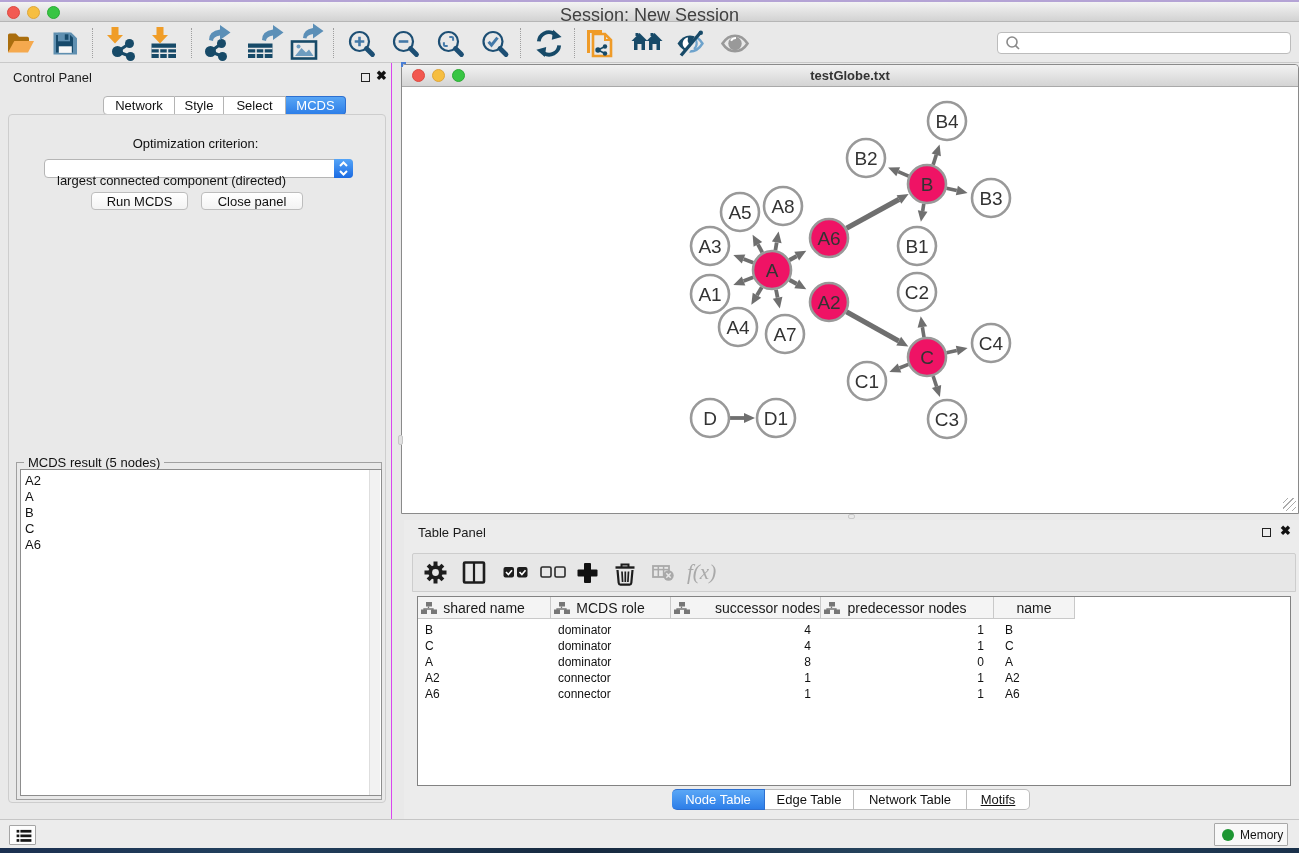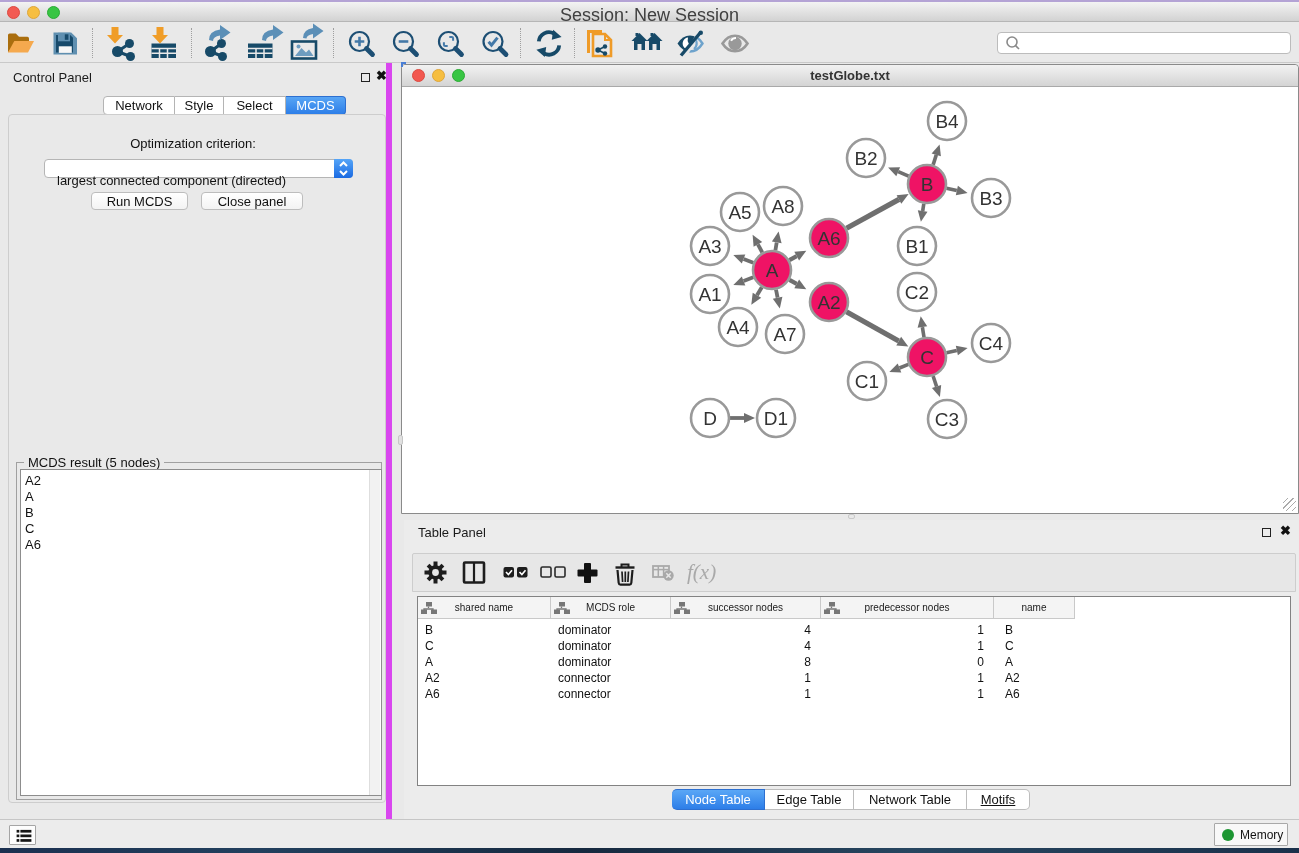--- a/index.html
+++ b/index.html
@@ -14,21 +14,21 @@
   #titlebar .t1 { left:7px;  background:#f25a52; border:1px solid #dc4a41; }
   #titlebar .t2 { left:27px; background:#f6be40; border:1px solid #dfa63a; }
   #titlebar .t3 { left:47px; background:#38c543; border:1px solid #2bab35; }
   #titlebar .ttl { position:absolute; width:100%; text-align:center; top:3px; font-size:18px; color:#404040; }
   
   #toolbar { left:0; top:22px; width:1299px; height:41px; background:#e9e9e9; border-bottom:1px solid #c9c9c9; }
   .sep { position:absolute; top:6px; height:30px; width:0; border-left:1px dotted #9f9f9f; }
   #search { position:absolute; left:997px; top:10px; width:294px; height:22px; background:#fff;
     border:1px solid #bcbcbc; border-radius:4px; }
   
-  #cpanel { left:0; top:63px; width:392px; height:757px; background:#e9e9e9; border-right:6px solid #d946ef; }
+  #cpanel { left:0; top:63px; width:392px; height:757px; background:#e9e9e9; border-right:1px solid #d946ef; }
   #cpanel .hdr { position:absolute; left:13px; top:7px; font-size:13px; color:#1b1b1b; }
   .wbtn-sq { position:absolute; top:10px; width:9px; height:9px; border:1.5px solid #222; }
   .wbtn-x { position:absolute; top:5px; font-size:13px; font-weight:bold; color:#111; }
   .tabs { position:absolute; display:flex; height:19px; font-size:13px; }
   .tab { border:1px solid #b4b4b4; border-left:none; background:#fff; color:#111;
     display:flex; align-items:center; justify-content:center; }
   .tab.first { border-left:1px solid #b4b4b4; border-radius:4px 0 0 4px;margin-left:24px; }
   .tab.sel { background:linear-gradient(#57a5f5,#2d7ee8); color:#fff; border-color:#2d6fd0; border-radius:0 4px 4px 0; }
   #cpbox { position:absolute; left:8px; top:51px; width:378px; height:689px; border:1px solid #cdcdcd; border-radius:4px; }
   #optlbl { position:absolute; left:0; top:73px; width:100%; text-align:center; font-size:13px; color:#111; }
@@ -67,21 +67,21 @@
   #grip { position:absolute; right:2px; bottom:2px; width:13px; height:13px;
     background:repeating-linear-gradient(135deg, transparent 0 3px, #ababab 3px 4px); }
   .splith { position:absolute; background:#dcdcdc; border:1px solid #a8a8a8; }
   
   #tpanel { left:404px; top:520px; width:895px; height:299px; background:#ececec; }
   #tpanel .hdr { position:absolute; left:14px; top:5px; font-size:13px; color:#1b1b1b; }
   #ttoolbar { position:absolute; left:8px; top:33px; width:884px; height:39px; background:#e7e7e7;
     border:1px solid #cdcdcd; border-radius:2px 2px 0 0; }
   #ttable { position:absolute; left:13px; top:76px; width:874px; height:190px; background:#fff; border:1px solid #828282; }
   .thead { position:absolute; left:0; top:0; height:22px; background:#f4f4f4; border-bottom:1px solid #c9c9c9;
-    font-size:10px; color:#1a1a1a; }
+    font-size:14px; color:#1a1a1a; }
   .thcell { position:absolute; top:0; height:22px; border-right:1px solid #c9c9c9; text-align:center; line-height:22px; }
   .trow { position:absolute; font-size:12px; color:#111; height:16px; line-height:16px; }
   .num { position:absolute; text-align:right; }
   
   .btabs { position:absolute; left:268px; top:269px; display:flex; height:21px; font-size:13px; }
   .btab { border:1px solid #bdbdbd; border-left:none; background:#fff; color:#111;
     display:flex; align-items:center; justify-content:center; }
   .btab.sel { background:linear-gradient(#5aa7f6,#2d7ee8); color:#fff; border-color:#2d6fd0; border-radius:5px 0 0 5px; }
   .btab.last { border-radius:0 5px 5px 0;text-decoration:underline; }
 </style>
@@ -421,21 +421,21 @@
         <path d="M13.3 7.3 l4.4 4.4 M17.7 7.3 l-4.4 4.4" stroke="#e7e7e7" stroke-width="1.5"></path>
       </g>
 
       <text x="274" y="25" font-family="Liberation Serif, serif" font-style="italic" font-size="21" fill="#a9a9a9">f(x)</text>
     </svg>
   </div>
   <div id="ttable">
     <div class="thead" style="width:657px;">
       <div class="thcell" style="left:0; width:133px;">shared name</div>
       <div class="thcell" style="left:133px; width:120px;">MCDS role</div>
-      <div class="thcell" style="left:253px; width:150px;">successor nodes</div>
+      <div class="thcell" style="left:253px; width:150px;text-align:right;">successor nodes</div>
       <div class="thcell" style="left:403px; width:173px;">predecessor nodes</div>
       <div class="thcell" style="left:576px; width:81px;">name</div>
     </div>
     <svg class="hicons" width="874" height="22" style="position:absolute;left:0;top:0;" xmlns="http://www.w3.org/2000/svg">
       <g fill="#777">
         <g id="hi1">
             <rect x="8" y="5" width="6" height="4.5"></rect>
             <rect x="3" y="12.5" width="6" height="4.5"></rect>
             <rect x="13" y="12.5" width="6" height="4.5"></rect>
             <path d="M10.5 9.5 v1.5 M6 14 v-2 h9 v2" stroke="#777" stroke-width="1.3" fill="none"></path>

